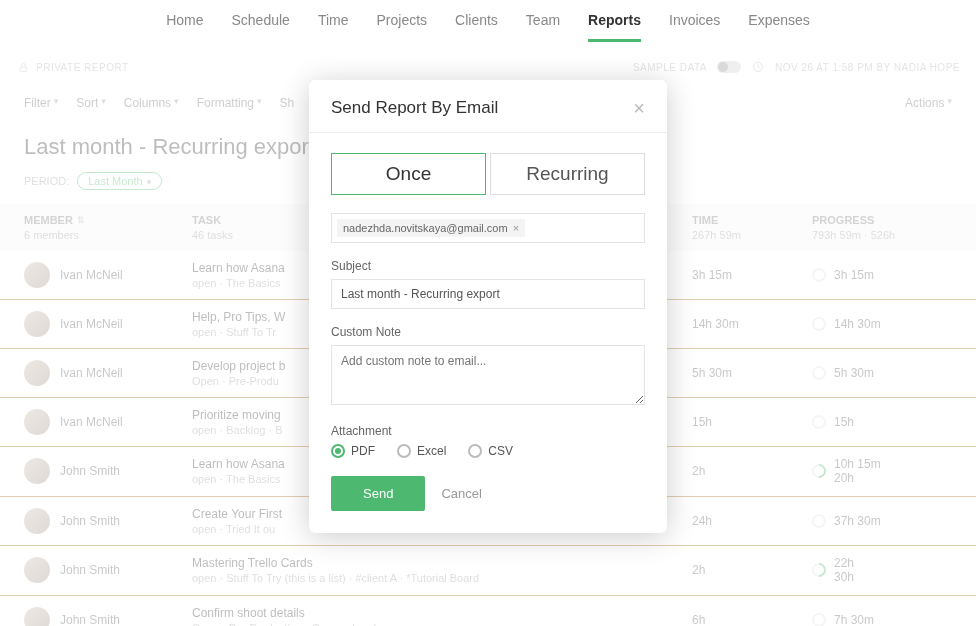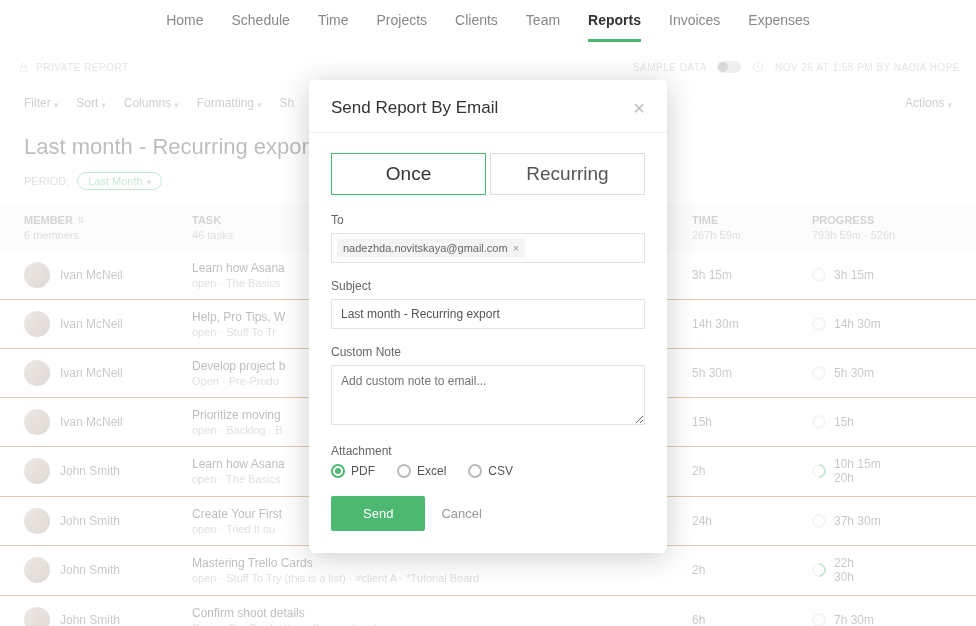--- a/index.html
+++ b/index.html
@@ -54,21 +54,21 @@
     .icon-sm { width: 14px; height: 14px; display: inline-flex; align-items: center; justify-content: center; }
     
     .toolbar {
       display: flex;
       justify-content: space-between;
       padding: 16px 24px 6px;
       font-size: 12px;
       color: #666;
     }
     .toolbar-left { display: flex; gap: 18px; }
-    .toolbar-item { cursor: pointer; display: flex; align-items: flex-end; gap: 3px; }
+    .toolbar-item { cursor: pointer; display: flex; align-items: flex-start; gap: 3px; }
     .chev { font-size: 9px; color: #999; }
     
     .report-title {
       padding: 18px 24px 4px;
       font-size: 22px;
       font-weight: 400;
       color: #333;
     }
     .period-row {
       padding: 8px 24px 14px;
@@ -465,21 +465,20 @@
     <div class="modal-title">Send Report By Email</div>
     <div class="close-x">×</div>
   </div>
   <div class="modal-body">
     <div class="tab-pair">
       <div class="tab-btn active">Once</div>
       <div class="tab-btn">Recurring</div>
     </div>
 
     <div class="form-group">
-      <label class="form-label">To</label>
       <div class="chip-input">
         <div class="chip">
           <span>nadezhda.novitskaya@gmail.com</span>
           <span class="chip-x">×</span>
         </div>
       </div>
     </div>
 
     <div class="form-group">
       <label class="form-label">Subject</label>

